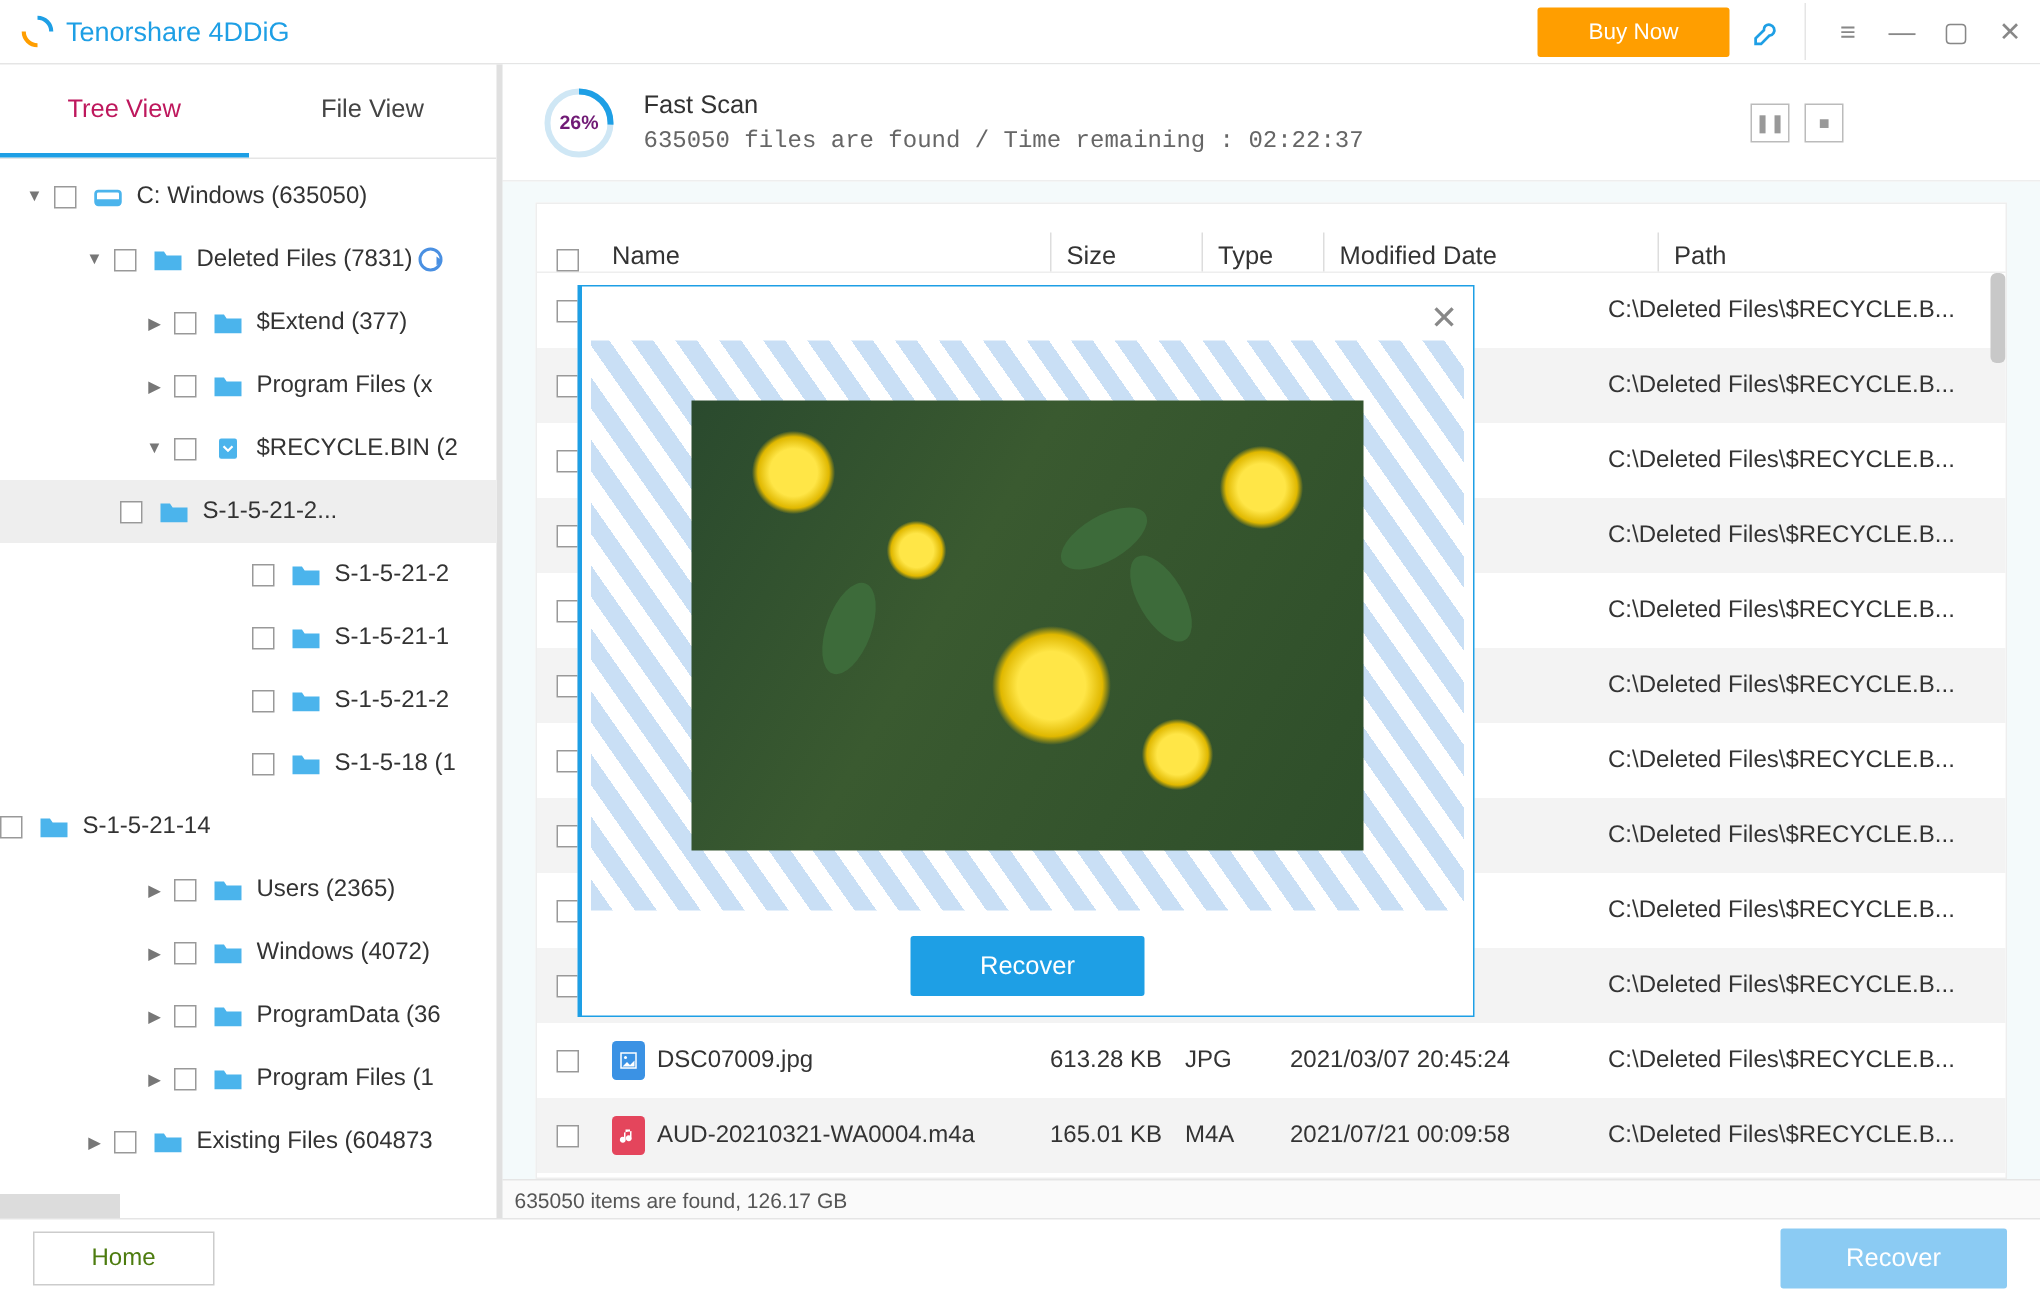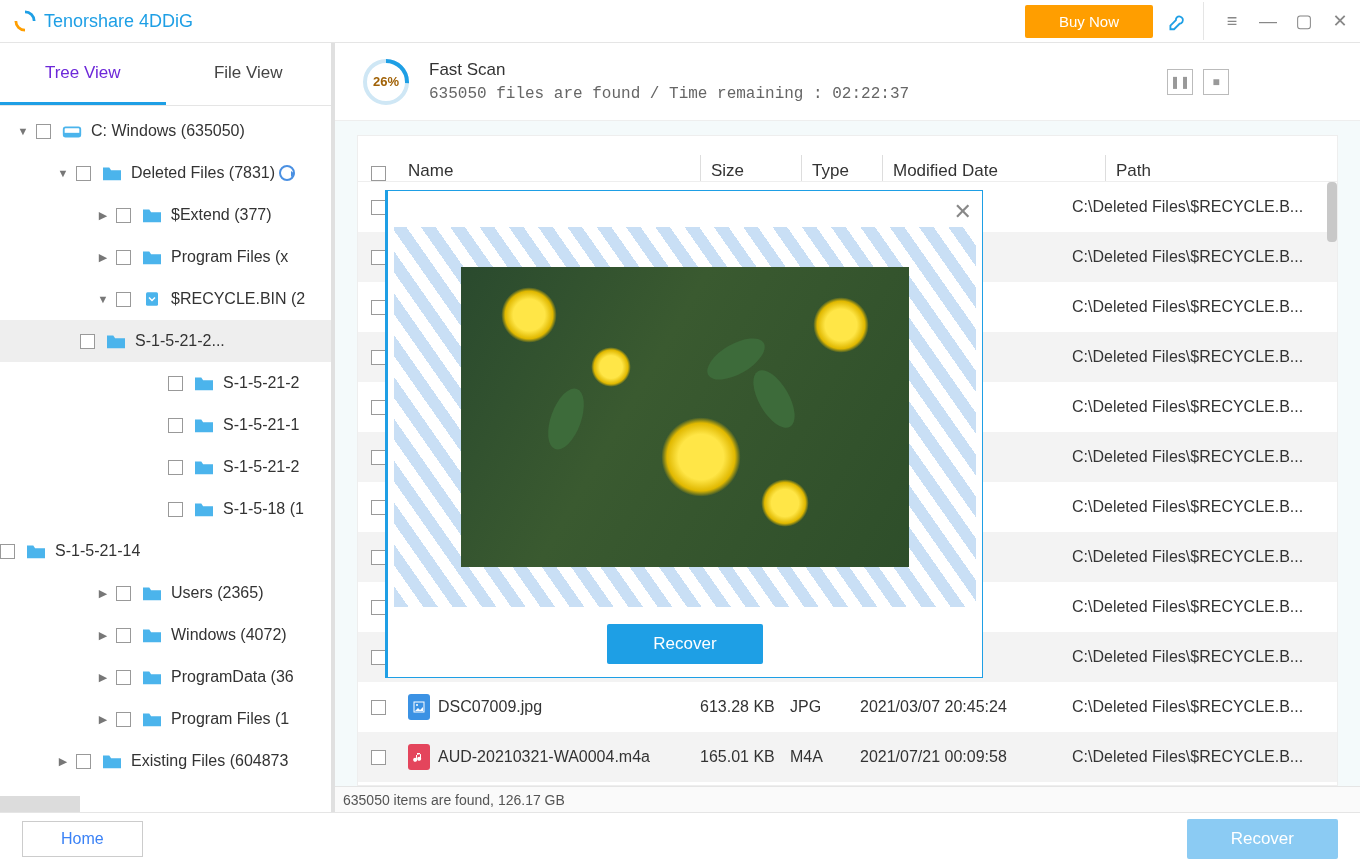--- a/index.html
+++ b/index.html
@@ -12,21 +12,21 @@
 .logo-text { color: #1E9FE5; font-size: 18px; font-weight: 400; }
 .titlebar-right { margin-left: auto; display: flex; align-items: center; gap: 8px; }
 .buy-btn { background: #FF9E00; color: #fff; border: none; padding: 8px 34px; font-size: 15px; cursor: pointer; border-radius: 2px; }
 .key-btn, .win-btn { width: 28px; height: 28px; display: flex; align-items: center; justify-content: center; color: #888; cursor: pointer; font-size: 18px; }
 .key-btn { color: #1E9FE5; }
 .win-sep { width: 1px; height: 38px; background: #e5e5e5; margin: 0 6px; }
 
 
 .left-tabs { display: flex; border-bottom: 1px solid #e5e5e5; height: 63px; }
 .left-tab { flex: 1; display: flex; align-items: center; justify-content: center; font-size: 17px; color: #444; border-bottom: 3px solid transparent; cursor: pointer; }
-.left-tab.active { color: #6d28d9; border-bottom-color: #1E9FE5; }
+.left-tab.active { color: #be185d; border-bottom-color: #1E9FE5; }
 
 
 .main { display: flex; height: calc(100% - 43px - 52px); }
 .sidebar { width: 335px; display: flex; flex-direction: column; border-right: 4px solid #e0e0e0; position: relative; overflow: hidden; }
 .content { flex: 1; display: flex; flex-direction: column; background: #F4FAFB; }
 
 
 .tree { flex: 1; overflow-y: auto; padding-top: 4px; }
 .tree-scroll-shadow { position: absolute; bottom: 0; left: 0; width: 80px; height: 16px; background: #dcdcdc; }
 .node { display: flex; align-items: center; height: 42px; font-size: 16px; color: #333; white-space: nowrap; }
@@ -36,21 +36,21 @@
 .ficon { width: 22px; height: 18px; margin-right: 8px; flex-shrink: 0; }
 .drive-icon { width: 22px; height: 22px; margin-right: 8px; }
 .node-label { overflow: hidden; text-overflow: ellipsis; }
 .refresh-dot { width: 16px; height: 16px; border: 2px solid #4a90e2; border-radius: 50%; margin-left: 4px; position: relative; }
 .refresh-dot:after { content:''; position:absolute; right:-2px; top:4px; border-left:4px solid #4a90e2; border-top:3px solid transparent; border-bottom:3px solid transparent; }
 
 
 .scan-header { background: #fff; display: flex; align-items: center; padding: 14px 26px 14px 26px; gap: 18px; border-bottom: 1px solid #eee; height: 78px; }
 .progress-ring { width: 50px; height: 50px; position: relative; }
 .progress-ring svg { transform: rotate(-90deg); }
-.progress-pct { position: absolute; inset: 0; display: flex; align-items: center; justify-content: center; font-size: 13px; color: #a16207; font-weight: 600; }
+.progress-pct { position: absolute; inset: 0; display: flex; align-items: center; justify-content: center; font-size: 13px; color: #701a75; font-weight: 600; }
 .scan-texts { line-height: 1.5; }
 .scan-title { font-size: 17px; color: #333; }
 .scan-sub { font-size: 16px; color: #666; font-family: Liberation Mono, monospace; }
 .scan-ctrls { margin-left: 240px; display: flex; gap: 10px; }
 .sq-btn { width: 26px; height: 26px; border: 1px solid #bbb; display: flex; align-items: center; justify-content: center; color: #999; cursor: pointer; font-size: 12px; background: #fff; }
 
 
 .table-wrap { flex: 1; padding: 14px 22px 0 22px; display: flex; flex-direction: column; min-height: 0; }
 .table { background: #fff; border: 1px solid #eee; flex: 1; display: flex; flex-direction: column; min-height: 0; position: relative; }
 .thead { display: flex; align-items: flex-end; height: 46px; border-bottom: 1px solid #eee; font-size: 17px; color: #333; }
@@ -68,21 +68,21 @@
 .ftype { width: 22px; height: 26px; border-radius: 3px; display: flex; align-items: center; justify-content: center; flex-shrink: 0; }
 .ftype.jpg { background: #3B92E4; }
 .ftype.m4a { background: #E4455C; }
 .scrollbar-stub { position: absolute; right: 0; top: 0; width: 10px; height: 60px; background: #c8c8c8; border-radius: 4px; }
 
 
 .status { background: #fafafa; border-top: 1px solid #e5e5e5; height: 26px; display: flex; align-items: center; padding: 0 8px; font-size: 14px; color: #555; }
 
 
 .footer { height: 52px; display: flex; align-items: center; padding: 0 22px; border-top: 1px solid #e5e5e5; }
-.home-btn { border: 1px solid #ccc; background: #fff; color: #3b82f6; padding: 8px 38px; font-size: 16px; cursor: pointer; }
+.home-btn { border: 1px solid #ccc; background: #fff; color: #4d7c0f; padding: 8px 38px; font-size: 16px; cursor: pointer; }
 .recover-btn-footer { margin-left: auto; background: #8BCBF3; color: #fff; border: none; padding: 10px 44px; font-size: 17px; cursor: pointer; border-radius: 2px; }
 
 
 .preview { position: absolute; left: 385px; top: 190px; width: 598px; height: 488px; background: #fff; border: 1px solid #1E9FE5; border-left: 3px solid #1E9FE5; z-index: 50; display: flex; flex-direction: column; }
 .preview-close { position: absolute; right: 10px; top: 8px; font-size: 22px; color: #888; cursor: pointer; }
 .preview-body { flex: 1; margin: 36px 6px 4px 6px; display: flex; align-items: center; justify-content: center; background: repeating-linear-gradient(55deg, #C9DFF5 0 12px, #fff 12px 24px); }
 .preview-img { width: 448px; height: 300px; background: linear-gradient(120deg, #2a4a2e 0%, #3a5a30 40%, #2e4e2a 100%); position: relative; overflow: hidden; }
 .flower { position: absolute; width: 56px; height: 56px; background: radial-gradient(circle at 50% 50%, #ffe647 0 40%, #e0b800 60%, transparent 70%); border-radius: 50%; }
 .leaf { position: absolute; width: 30px; height: 64px; background: #3d6b3a; border-radius: 50%; transform: rotate(20deg); }
 .preview-footer { height: 66px; display: flex; align-items: center; justify-content: center; }

